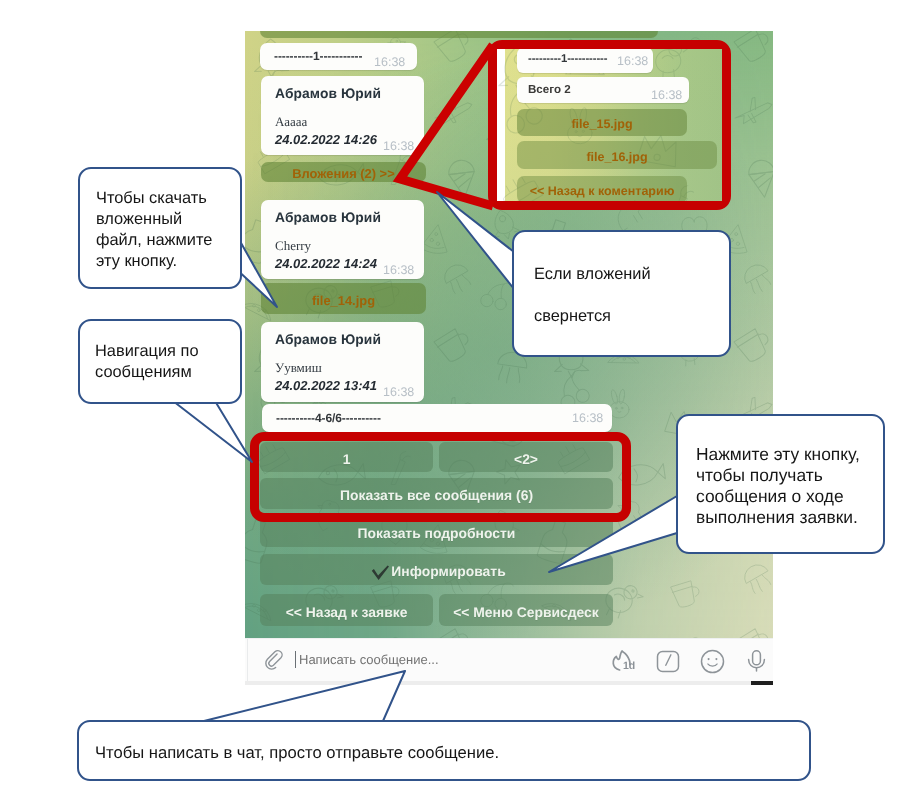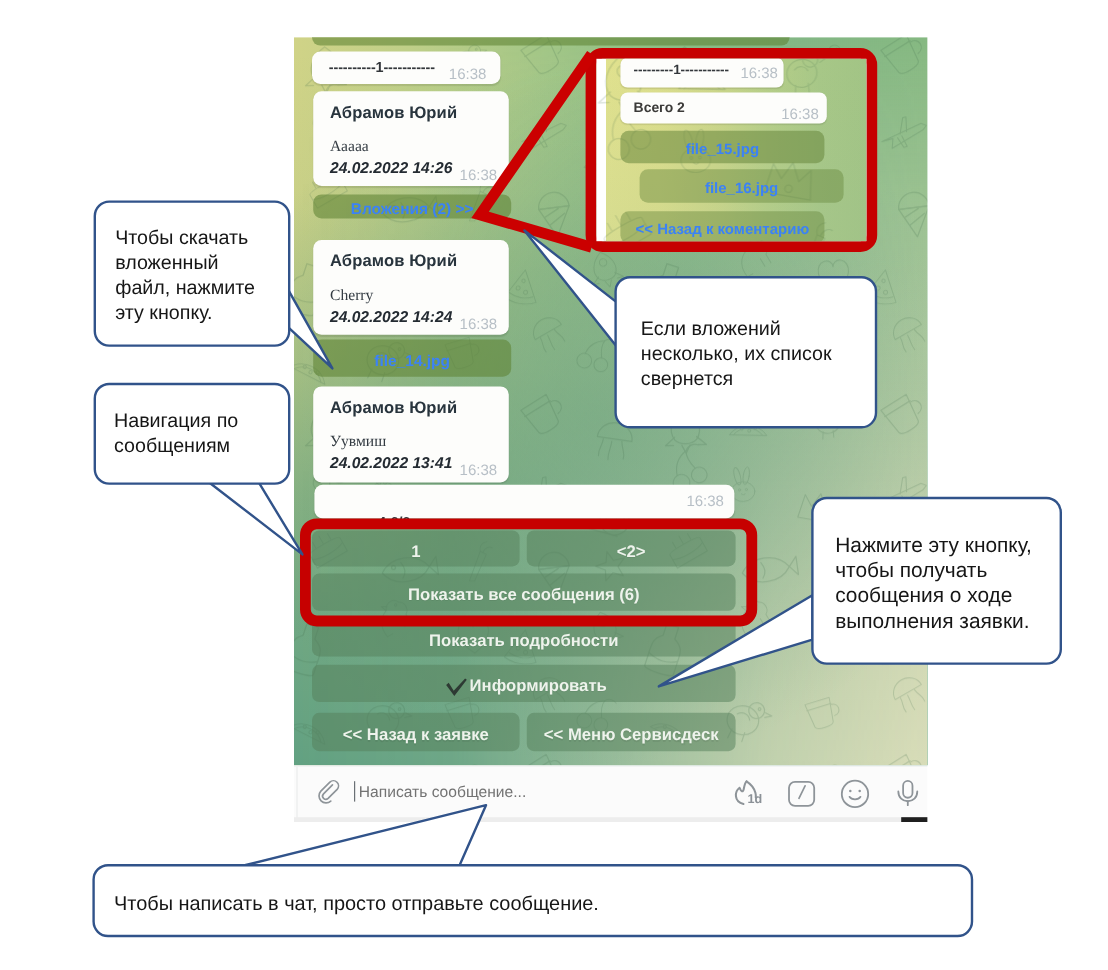--- a/index.html
+++ b/index.html
@@ -28,21 +28,21 @@
   .bub{position:absolute;background:#fdfdfb;border-radius:7px;box-shadow:0 1px 1px rgba(0,0,0,.10);}
   .sep{font-family:"Liberation Sans",sans-serif;font-size:12px;color:#32363a;font-weight:bold;letter-spacing:-0.1px;}
   .tm{position:absolute;color:#b7bfc6;font-size:12.5px;}
   .au{font-weight:bold;font-size:13.8px;color:#28343d;letter-spacing:.1px;}
   .bd{font-size:13px;color:#333b42;font-family:Liberation Serif, serif;}
   .dt{font-size:13px;color:#242b32;font-style:italic;font-weight:bold;}
 
   .kb{position:absolute;border-radius:6px;background:rgba(86,129,92,.52);color:#eef3ec;
       font-size:13.9px;font-weight:bold;display:flex;align-items:center;justify-content:center;padding-top:3px;box-sizing:border-box;
       text-shadow:0 1px 0 rgba(0,0,0,.06);}
-  .fbtn{position:absolute;border-radius:7px;background:rgba(95,131,52,.58);color:#3b82f6;
+  .fbtn{position:absolute;border-radius:7px;background:rgba(95,131,52,.58);color:#a16207;
       font-size:12.9px;font-weight:bold;display:flex;align-items:center;justify-content:center;padding-top:3px;box-sizing:border-box;}
 
   
   #inbar{position:absolute;left:0;top:607px;width:528px;height:43px;background:#fbfbfb;border-top:1px solid #eef0f1;}
   #inbar .ph{position:absolute;left:54px;top:13px;font-size:13px;color:#737373;}
   #caret{position:absolute;left:50px;top:12px;width:1px;height:17px;background:#6a7075;}
   #vline{position:absolute;left:2px;top:0px;width:1px;height:44px;background:#e9ebec;}
   #sbtrack{position:absolute;left:0px;top:650px;width:528px;height:4px;background:#ededed;}
   #sbthumb{position:absolute;left:506px;top:650px;width:22px;height:4px;background:#1f1f1f;}
 
@@ -600,21 +600,21 @@
         <div class="fbtn" style="left:16px;top:252px;width:165px;height:31px;">file_14.jpg</div>
 
         <div class="bub" style="left:16px;top:291px;width:163px;height:80px;">
           <div class="au" style="position:absolute;left:14px;top:10px;">Абрамов Юрий</div>
           <div class="bd" style="position:absolute;left:14px;top:38px;">Уувмиш</div>
           <div class="dt" style="position:absolute;left:14px;top:56px;">24.02.2022 13:41</div>
           <div class="tm" style="left:122px;top:63px;">16:38</div>
         </div>
 
         <div class="bub" style="left:17px;top:373px;width:350px;height:28px;">
-          <div class="sep" style="position:absolute;left:14px;top:24px;">----------4-6/6----------</div>
+          <div class="sep" style="position:absolute;left:14px;top:7px;">----------4-6/6----------</div>
           <div class="tm" style="left:310px;top:7px;">16:38</div>
         </div>
 
         <div class="kb" style="left:15px;top:411px;width:173px;height:30px;">1</div>
         <div class="kb" style="left:194px;top:411px;width:174px;height:30px;">&lt;2&gt;</div>
         <div class="kb" style="left:15px;top:447px;width:353px;height:31px;">Показать все сообщения (6)</div>
         <div class="kb" style="left:15px;top:485px;width:353px;height:31px;text-align:right;">Показать подробности</div>
         <div class="kb" style="left:15px;top:523px;width:353px;height:31px;">
           <span style="margin-right:5px;display:inline-block;position:relative;top:3px;left:4px;">
             <svg width="19" height="16" viewBox="0 0 19 16" aria-hidden="true">
@@ -1191,21 +1191,21 @@
         <div class="sep" style="position:absolute;left:11px;top:5px;font-size:11.3px;">---------1-----------</div>
         <div class="tm" style="left:100px;top:6px;font-size:12.5px;">16:38</div>
       </div>
 
       <div class="bub" style="left:20px;top:28px;width:172px;height:26px;border-radius:6px;">
         <div style="position:absolute;left:11px;top:6px;font-size:11.6px;font-weight:bold;color:#3b3a38;">Всего 2</div>
         <div class="tm" style="left:134px;top:11px;font-size:12.5px;">16:38</div>
       </div>
 
       <div class="fbtn" style="left:20px;top:60px;width:170px;height:27px;font-size:12.5px;background:rgba(103,135,60,.55);">file_15.jpg</div>
-      <div class="fbtn" style="left:20px;top:92px;width:170px;height:28px;font-size:12.5px;background:rgba(103,135,60,.44);margin-left:16px;">file_16.jpg</div>
+      <div class="fbtn" style="left:20px;top:92px;width:200px;height:28px;font-size:12.5px;background:rgba(103,135,60,.44);">file_16.jpg</div>
       <div class="fbtn" style="left:20px;top:127px;width:170px;height:27px;font-size:12.5px;background:rgba(103,135,60,.44);">&lt;&lt; Назад к коментарию</div>
     </div>
   </div>
 
   <div class="redbox" style="left:250px;top:432px;width:381px;height:90px;"></div>
 
   <svg style="position:absolute;left:0;top:0;width:923px;height:808px;pointer-events:none;">
 
     <path d="M493 45 L400 179 L493 206" fill="none" stroke="#cb0000" stroke-width="9" stroke-linejoin="miter"></path>
 
@@ -1227,21 +1227,20 @@
     <div class="txt" style="left:16px;top:82px;">эту кнопку.</div>
   </div>
 
   <div class="callout" style="left:78px;top:319px;width:164px;height:85px;">
     <div class="txt" style="left:15px;top:20px">Навигация по</div>
     <div class="txt" style="left:15px;top:41px">сообщениям</div>
   </div>
 
   <div class="callout" style="left:512px;top:230px;width:219px;height:127px;">
     <div class="txt" style="left:20px;top:32px">Если вложений</div>
-    <div class="txt" style="left:20px;top:53px">несколько, их список</div>
     <div class="txt" style="left:20px;top:74px">свернется</div>
   </div>
 
   <div class="callout" id="c-inform" style="left:676px;top:414px;width:209px;height:140px;padding-left:41px;">
     <div class="txt" style="left:18px;top:27px">Нажмите эту кнопку,</div>
     <div class="txt" style="left:18px;top:48px">чтобы получать</div>
     <div class="txt" style="left:18px;top:69px">сообщения о ходе</div>
     <div class="txt" style="left:18px;top:90px">выполнения заявки.</div>
   </div>
 

